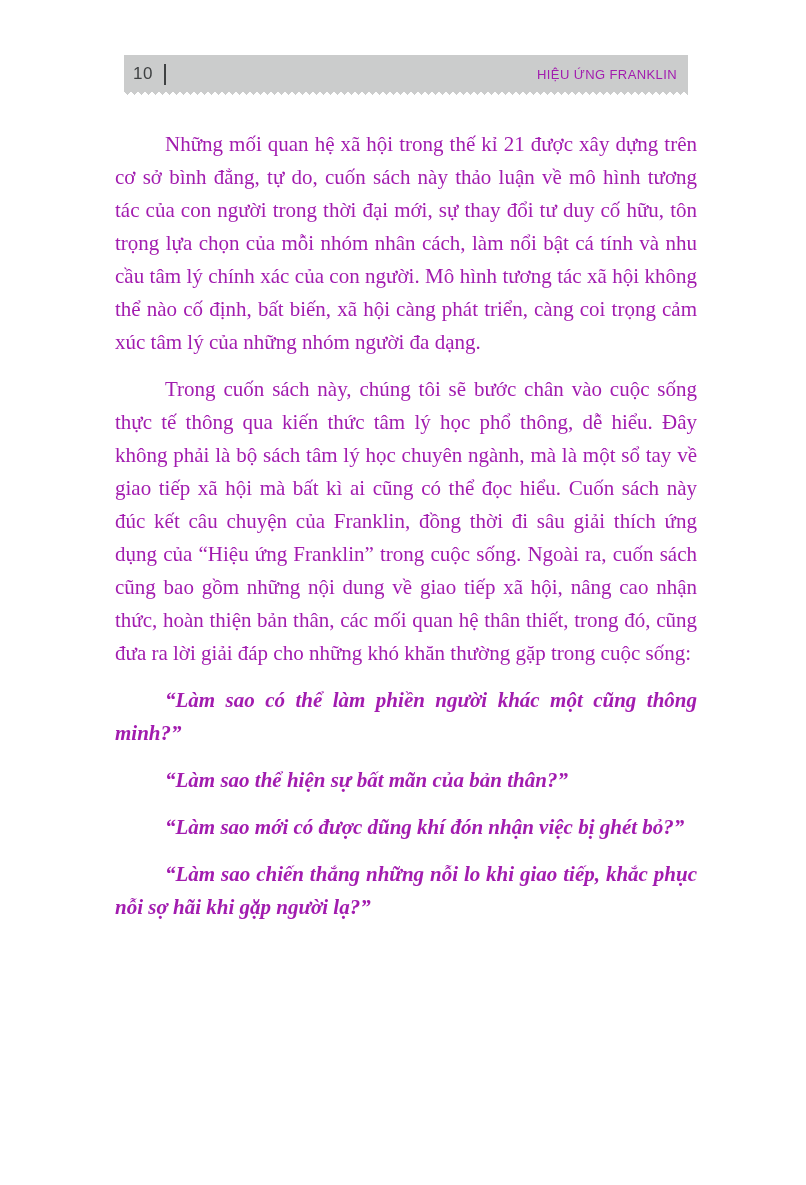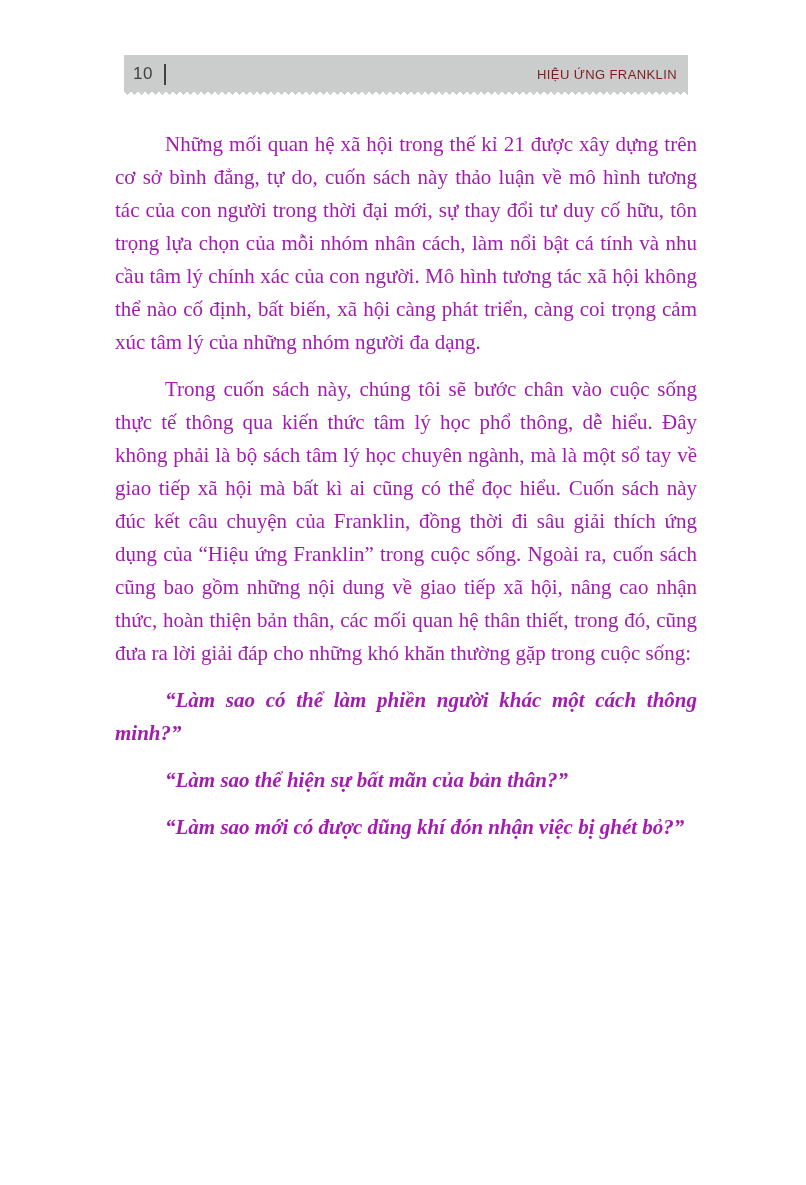--- a/index.html
+++ b/index.html
@@ -55,21 +55,21 @@
     color: #3f4142;
     letter-spacing: 0.5px;
   }
   .header-sep {
     width: 2px;
     height: 21px;
     background: #3f4142;
   }
   .running-title {
     font-size: 13px;
-    color: #7f1d1d;
+    color: #a21caf;
     letter-spacing: 0.4px;
   }
 
   
   .text-block {
     position: absolute;
     left: 115px;
     top: 128px;
     width: 582px;
     font-family: "Liberation Serif", "DejaVu Serif", serif;
@@ -99,18 +99,19 @@
     <div class="pagenum-group">
       <span class="pagenum">10</span>
       <span class="header-sep"></span>
     </div>
     <div class="running-title">HIỆU ỨNG FRANKLIN</div>
   </header>
 
   <main class="text-block">
     <p>Những mối quan hệ xã hội trong thế kỉ 21 được xây dựng trên cơ sở bình đẳng, tự do, cuốn sách này thảo luận về mô hình tương tác của con người trong thời đại mới, sự thay đổi tư duy cố hữu, tôn trọng lựa chọn của mỗi nhóm nhân cách, làm nổi bật cá tính và nhu cầu tâm lý chính xác của con người. Mô hình tương tác xã hội không thể nào cố định, bất biến, xã hội càng phát triển, càng coi trọng cảm xúc tâm lý của những nhóm người đa dạng.</p>
     <p>Trong cuốn sách này, chúng tôi sẽ bước chân vào cuộc sống thực tế thông qua kiến thức tâm lý học phổ thông, dễ hiểu. Đây không phải là bộ sách tâm lý học chuyên ngành, mà là một sổ tay về giao tiếp xã hội mà bất kì ai cũng có thể đọc hiểu. Cuốn sách này đúc kết câu chuyện của Franklin, đồng thời đi sâu giải thích ứng dụng của “Hiệu ứng Franklin” trong cuộc sống. Ngoài ra, cuốn sách cũng bao gồm những nội dung về giao tiếp xã hội, nâng cao nhận thức, hoàn thiện bản thân, các mối quan hệ thân thiết, trong đó, cũng đưa ra lời giải đáp cho những khó khăn thường gặp trong cuộc sống:</p>
-    <p class="quote">“Làm sao có thể làm phiền người khác một cách thông minh?”</p>
+    <p class="quote">“Làm sao có thể làm phiền người khác một cũng thông minh?”</p>
     <p class="quote">“Làm sao thể hiện sự bất mãn của bản thân?”</p>
     <p class="quote">“Làm sao mới có được dũng khí đón nhận việc bị ghét bỏ?”</p>
+    <p class="quote">“Làm sao chiến thắng những nỗi lo khi giao tiếp, khắc phục nỗi sợ hãi khi gặp người lạ?”</p>
   </main>
 
 </div>
 
 </body></html>

